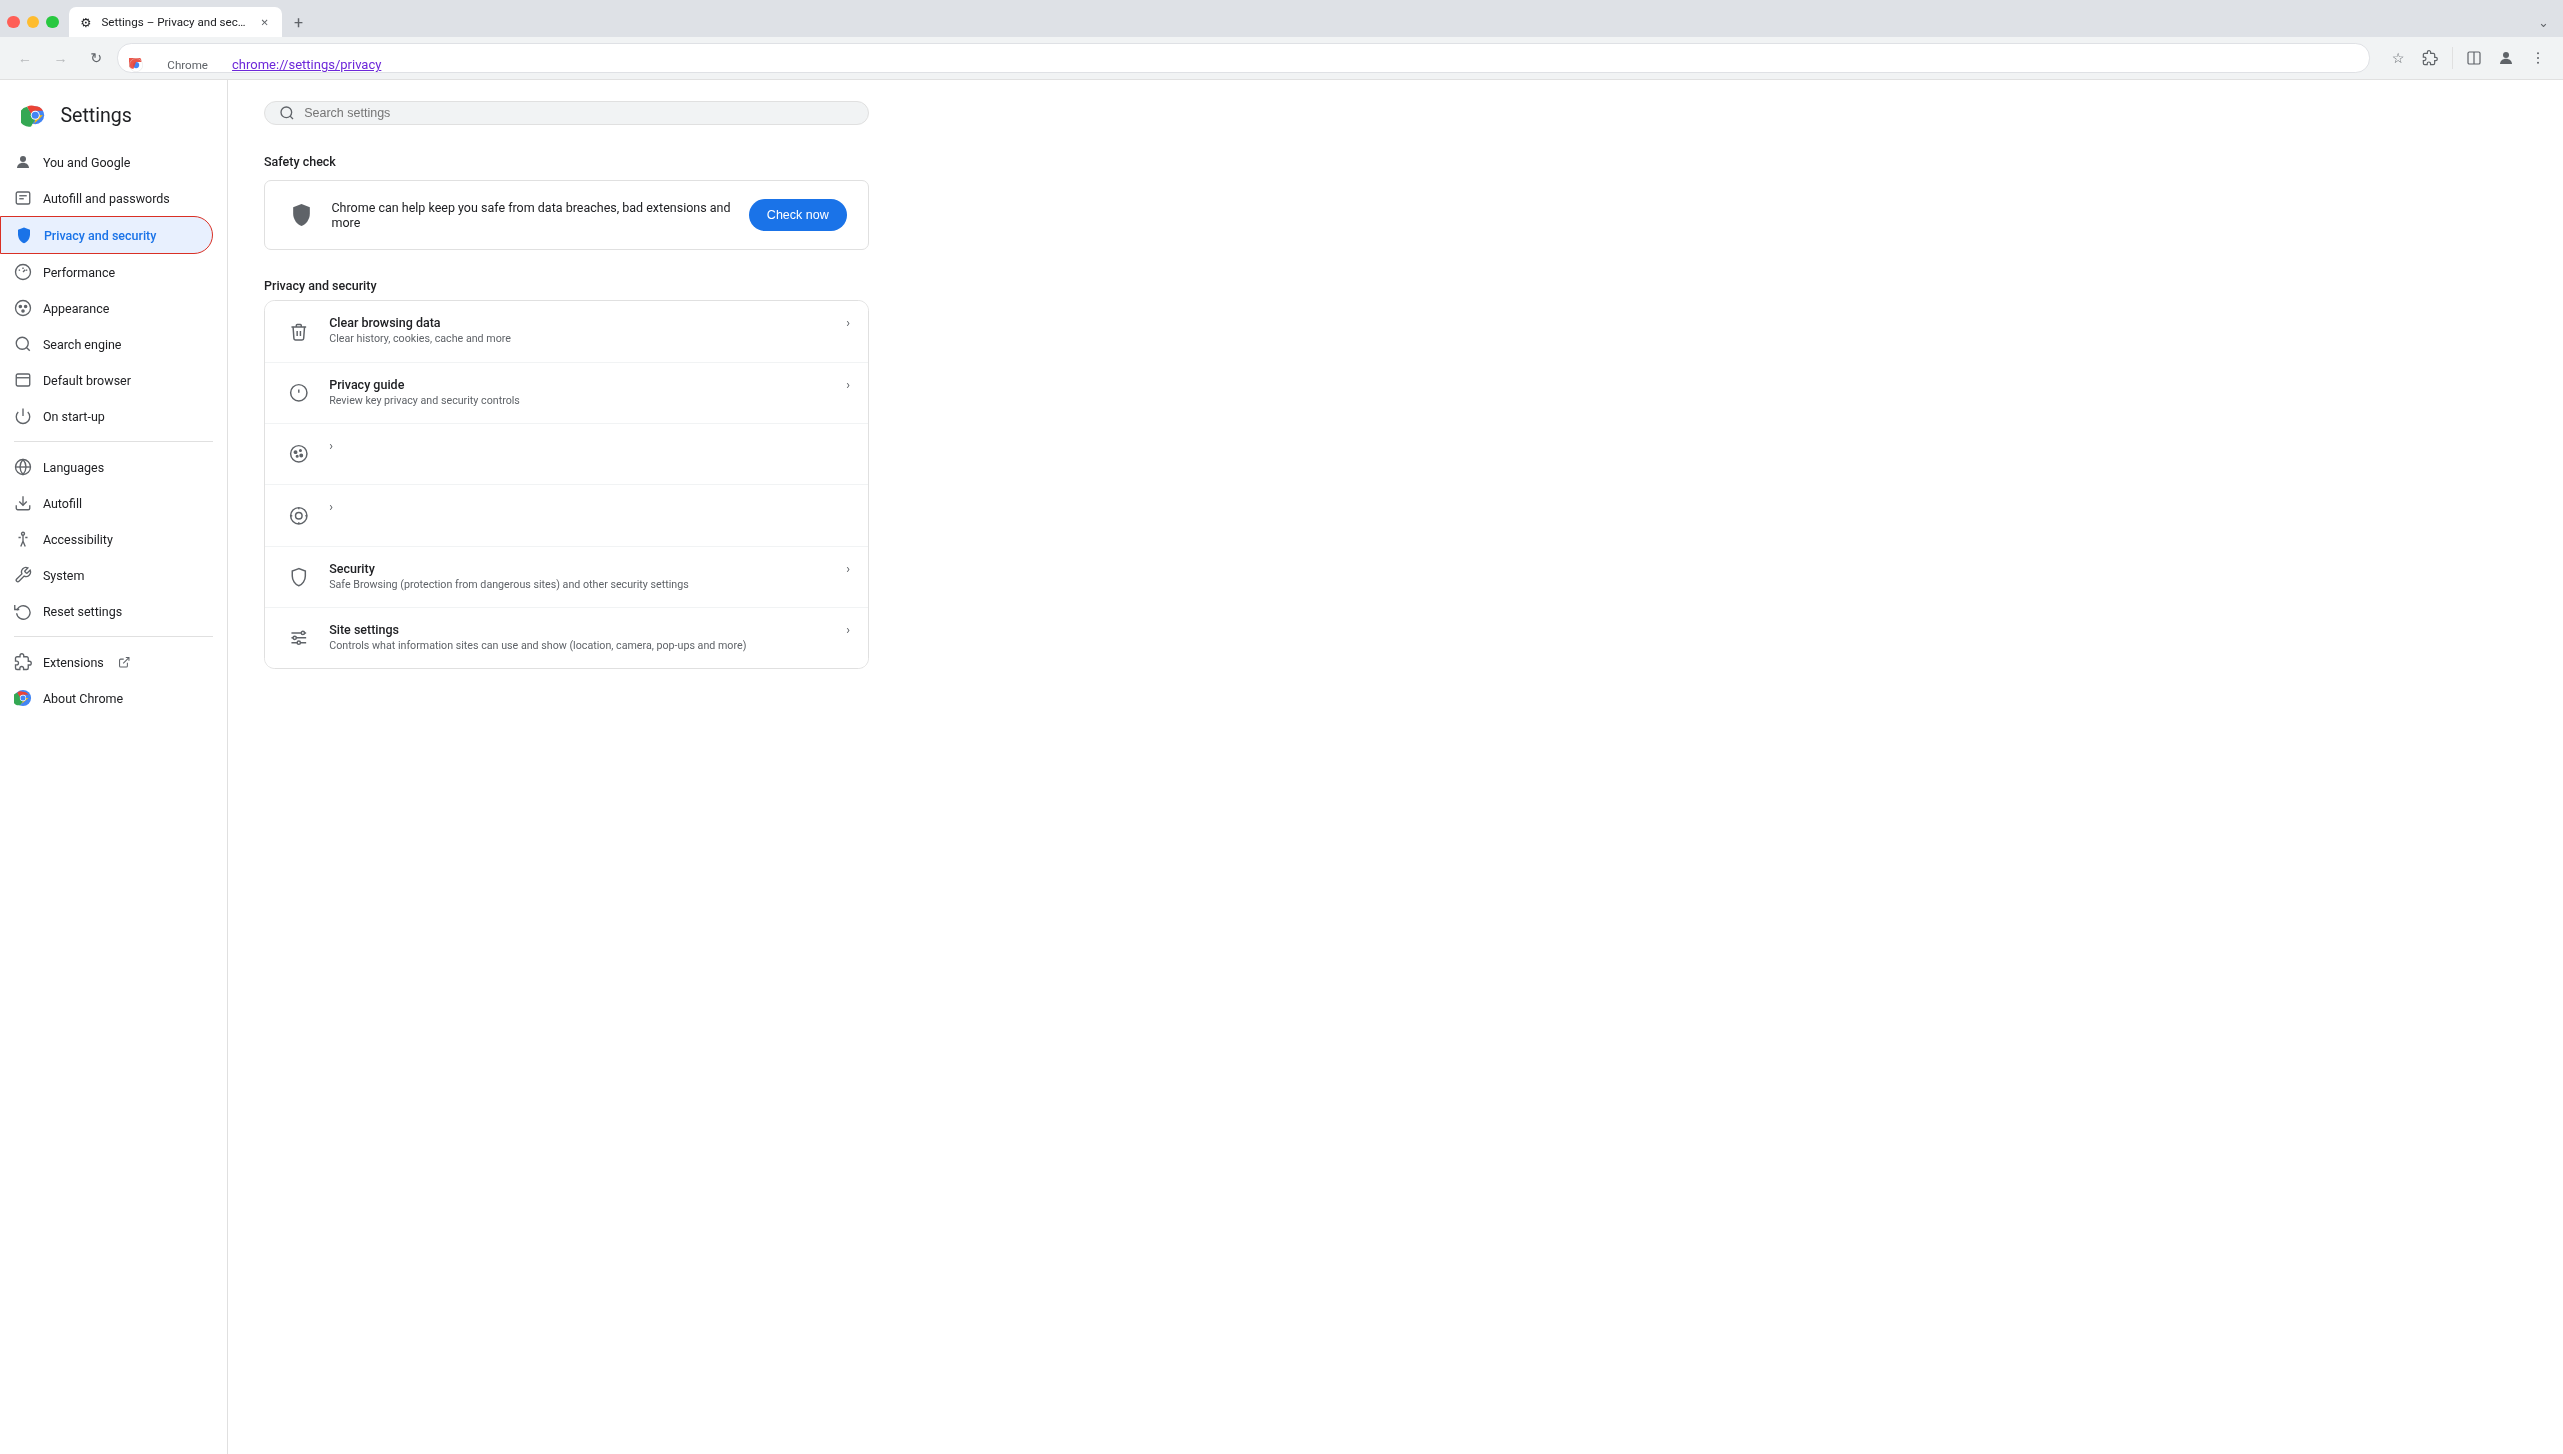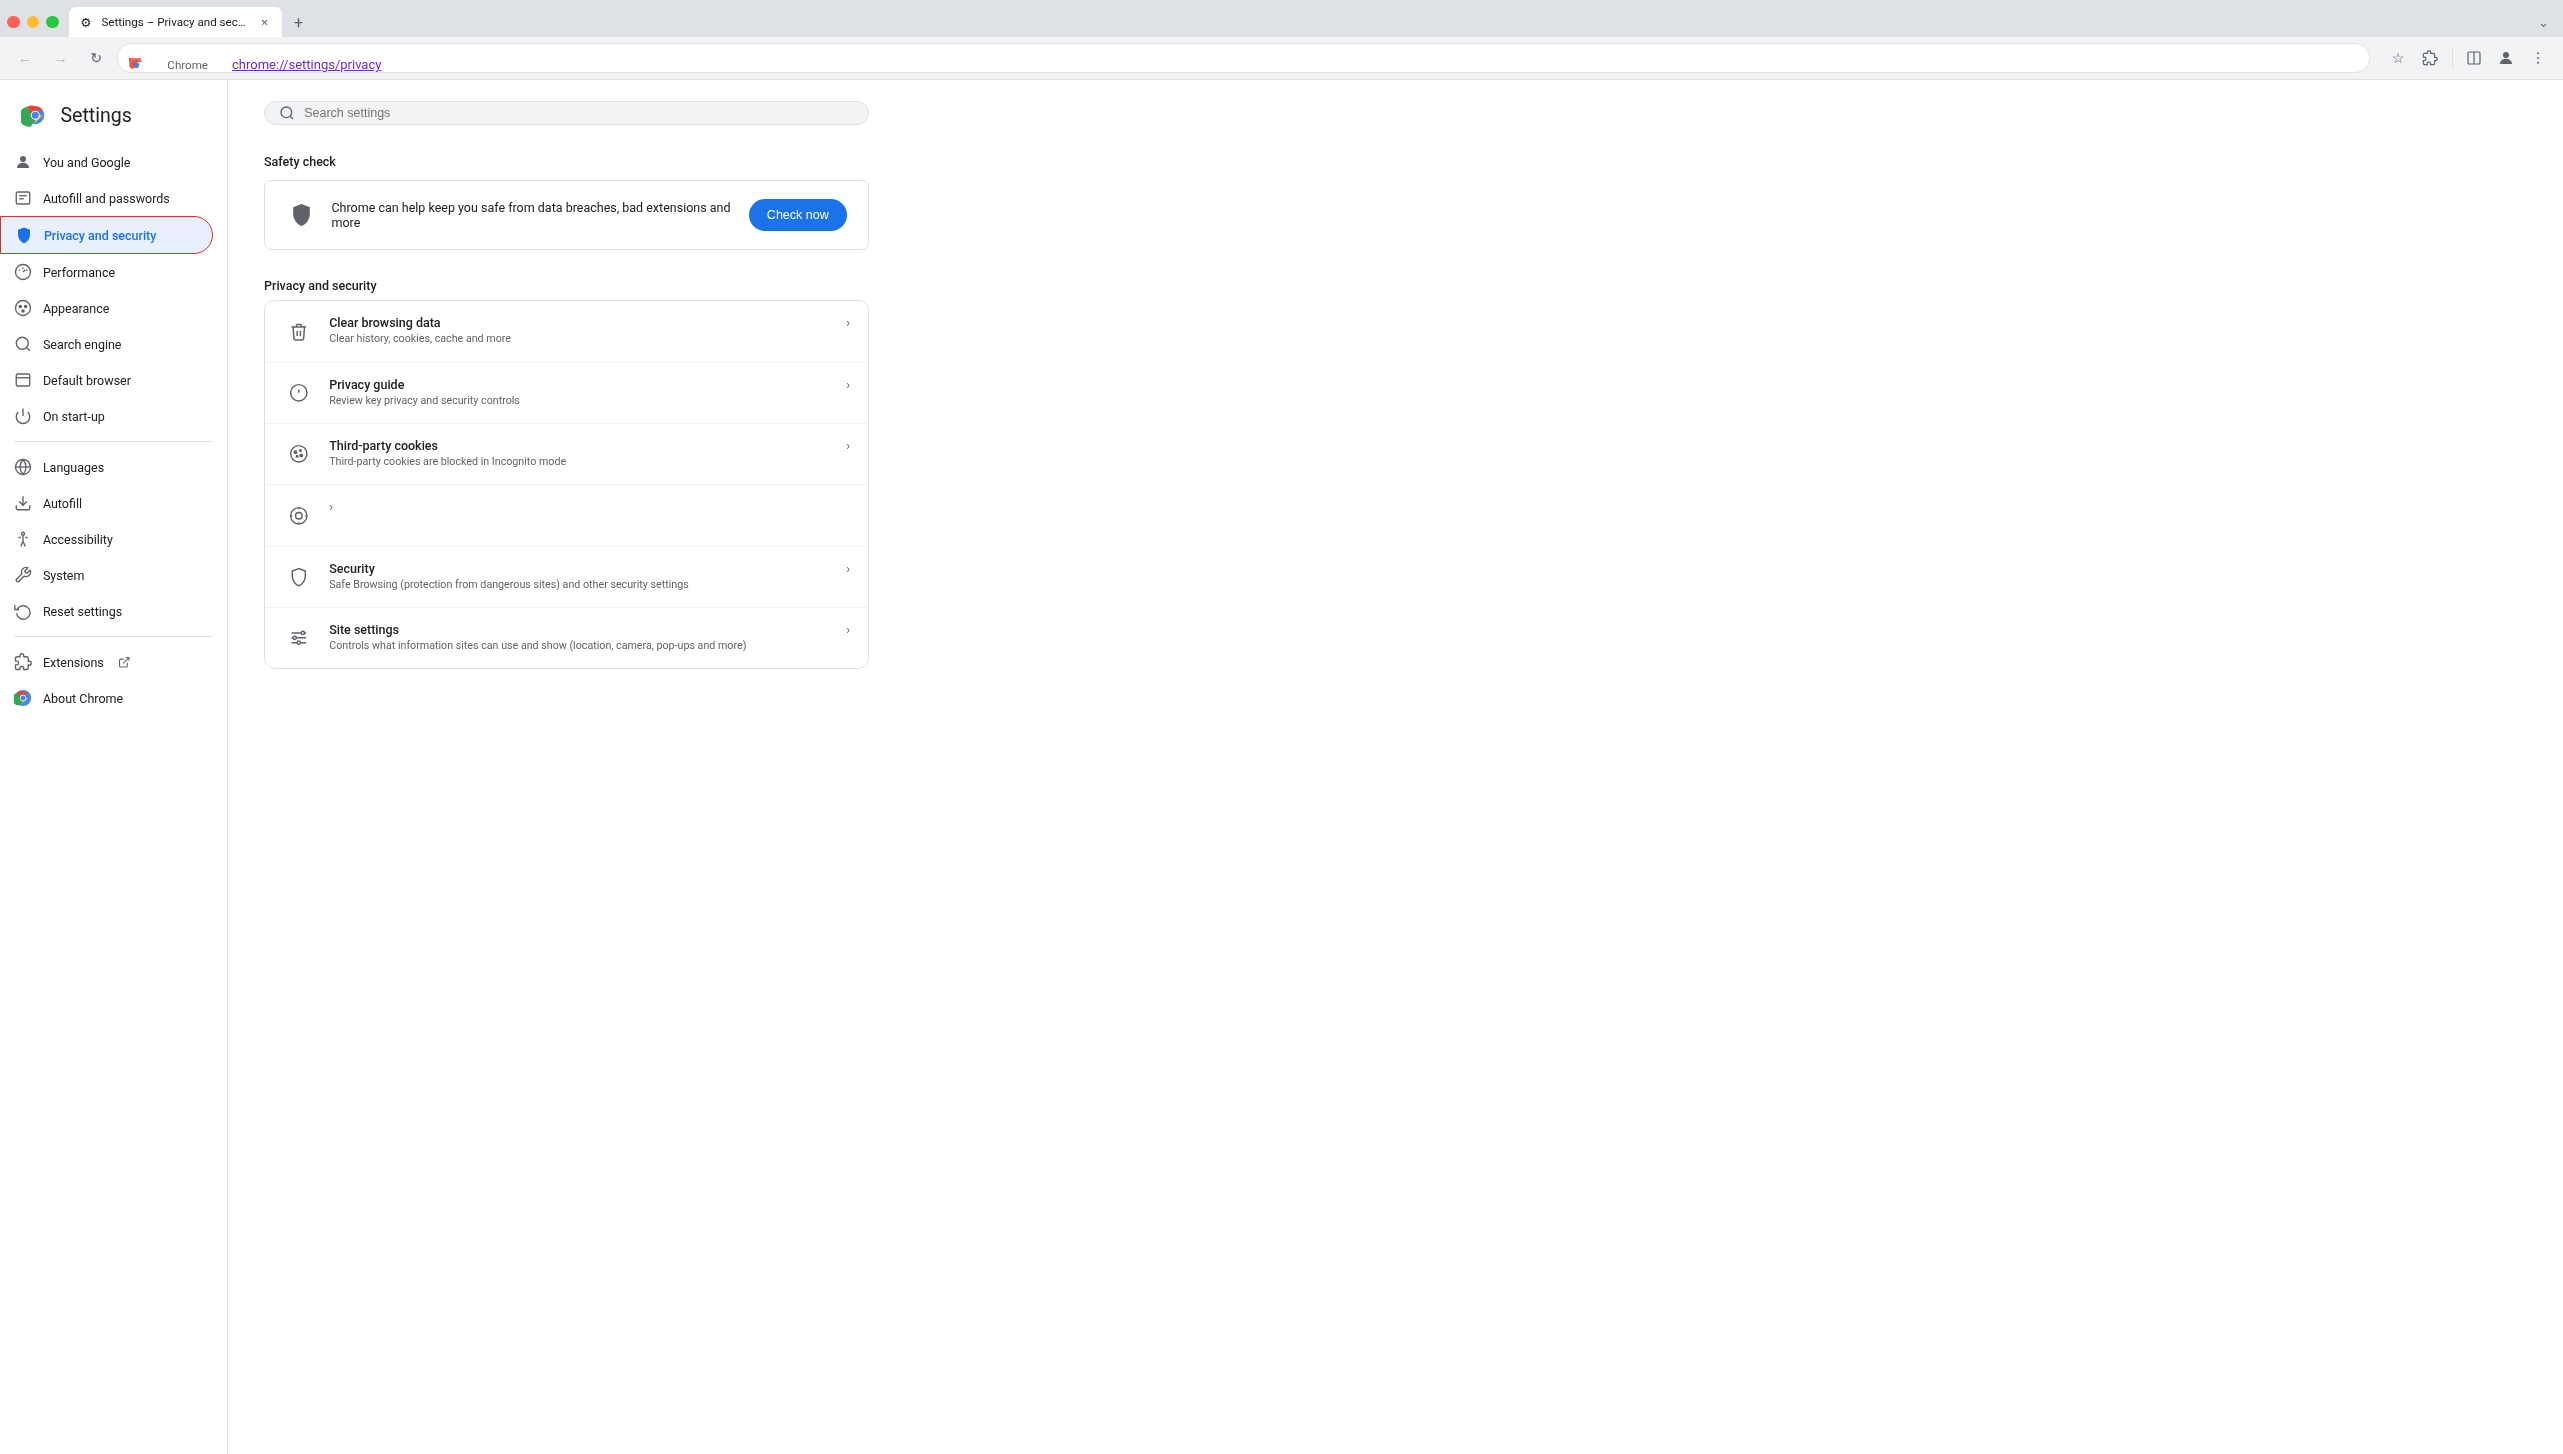--- a/index.html
+++ b/index.html
@@ -388,24 +388,20 @@
           <div class="settings-list-item">
             <div class="item-icon">
               <svg width="19.6" height="19.6" viewBox="0 0 24 24" fill="none" stroke="#5f6368" stroke-width="1.8">
                   <circle cx="12" cy="12" r="10"></circle>
                   <circle cx="8" cy="10" r="1.5" fill="#5f6368"></circle>
                   <circle cx="14" cy="8" r="1" fill="#5f6368"></circle>
                   <circle cx="15" cy="14" r="1.5" fill="#5f6368"></circle>
                   <circle cx="10" cy="15" r="1" fill="#5f6368"></circle>
                 </svg>
             </div>
-            <div class="item-text">
-              <div class="item-title">Third-party cookies</div>
-              <div class="item-desc">Third-party cookies are blocked in Incognito mode</div>
-            </div>
             <div class="item-chevron">›</div>
           </div>
 
           <div class="settings-list-item">
             <div class="item-icon">
               <svg width="19.6" height="19.6" viewBox="0 0 24 24" fill="none" stroke="#5f6368" stroke-width="1.8">
                   <circle cx="12" cy="12" r="10"></circle>
                   <circle cx="12" cy="12" r="4"></circle>
                   <line x1="12" y1="2" x2="12" y2="4"></line>
                   <line x1="12" y1="20" x2="12" y2="22"></line>

